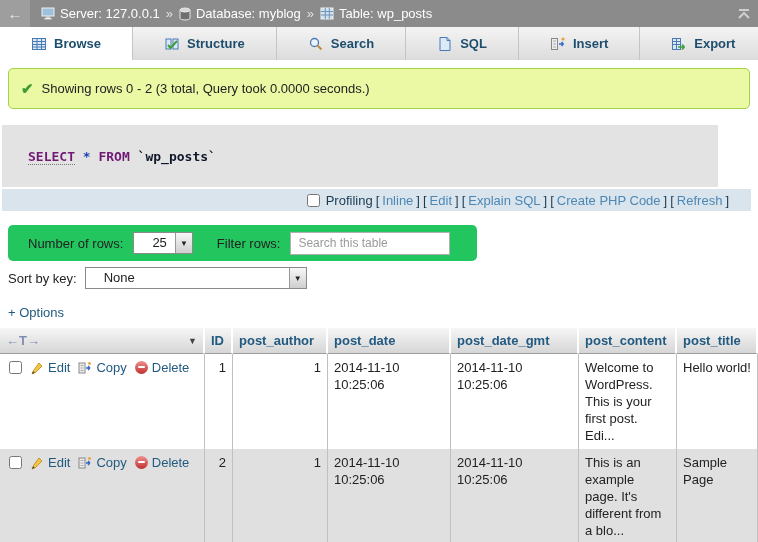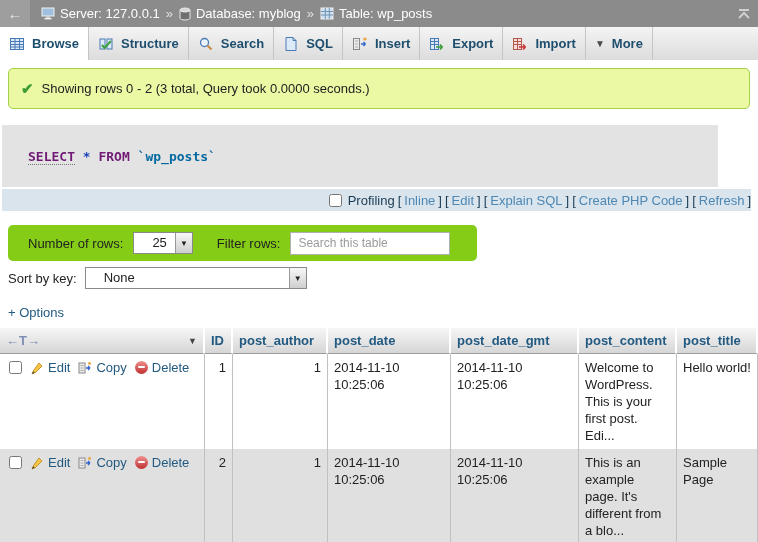--- a/index.html
+++ b/index.html
@@ -10,49 +10,49 @@
   .topbar { height:27px; background:#8b8b8b; display:flex; align-items:center; color:#fff; }
   .backseg { width:30px; height:27px; background:#9e9e9e; display:flex; align-items:center;
              justify-content:center; color:#e8e8e8; font-size:15px; cursor:pointer; }
   .crumbs { display:flex; align-items:center; gap:6px; padding-left:11px; flex:1; }
   .crumb { display:flex; align-items:center; gap:5px; cursor:pointer; }
   .crumb-sep { color:#e0e0e0; font-size:13px; }
   .collapse-btn { width:28px; display:flex; align-items:center; justify-content:center; cursor:pointer; }
 
   
   .tabbar { height:33px; background:linear-gradient(#f4f4f4,#dcdcdc); display:flex; }
-  .tab { display:flex; align-items:center; gap:7px; padding:0 9px; border-right:1px solid #c5c5c5;
+  .tab { display:flex; align-items:center; gap:7px; padding:0 31px; border-right:1px solid #c5c5c5;
          font-weight:bold; color:#1e4e6e; cursor:pointer; white-space:nowrap; }
   .tab.active { background:#fff; }
   .chev { color:#4a4a4a; font-size:10px; }
 
   
   .msgbox { margin:8px 8px 0 8px; background:#ebf8a4; border:1px solid #a2d246; border-radius:5px;
             padding:12px 12px; display:flex; align-items:center; gap:8px; }
   .checkglyph { color:#3f9c35; font-size:15px; font-weight:bold; line-height:1; }
 
   
   .sqlbox { margin:16px 0 0 2px; width:716px; height:62px; background:#e3e3e3;
             padding:24px 0 0 26px; font-family:"DejaVu Sans Mono", monospace;
             font-weight:bold; font-size:13px; }
   .kw { color:#701a75; }
   .kw.dotted { border-bottom:1px dotted #777; }
   .star { color:#2244bb; }
-  .ident { color:#0369a1; }
+  .ident { color:#0f172a; }
 
   
   .profrow { margin:2px 0 0 2px; width:749px; height:22px; background:#d9e4ed;
              display:flex; align-items:center; justify-content:flex-end; gap:3px;
-             padding-right:0; font-size:13px; color:#1a3a52; }
+             padding-right:22px; font-size:13px; color:#1a3a52; }
   .profrow input { margin-right:3px; }
   .qlink { color:#4d88b5; text-decoration:none; cursor:pointer; }
   .brk { color:#1a3a52; }
 
   
-  .rowsbar { margin:14px 0 0 8px; width:469px; height:36px; background:#84cc16; border-radius:5px;
+  .rowsbar { margin:14px 0 0 8px; width:469px; height:36px; background:#22c55e; border-radius:5px;
              display:flex; align-items:center; gap:10px; padding-left:20px; }
   .selbox { display:inline-flex; border:1px solid #8a8a8a; background:#fff; height:22px;
             align-items:stretch; cursor:pointer; }
   .selbox .val { padding:2px 8px 0 18px; white-space:nowrap; }
   .selbox .btn { width:17px; background:linear-gradient(#f7f7f7,#cfcfcf); border-left:1px solid #999;
                  display:flex; align-items:center; justify-content:center; font-size:8px; color:#222; }
   .filter-input { width:160px; height:23px; border:1px solid #b0b0b0; padding:2px 7px; font-size:12px;
                   font-family:"Liberation Sans", sans-serif; color:#333; }
   .filter-input::placeholder { color:#9a9a9a; }
 

